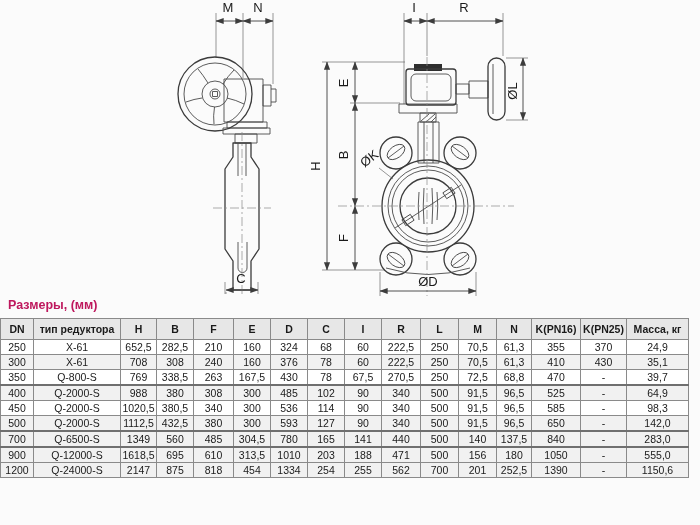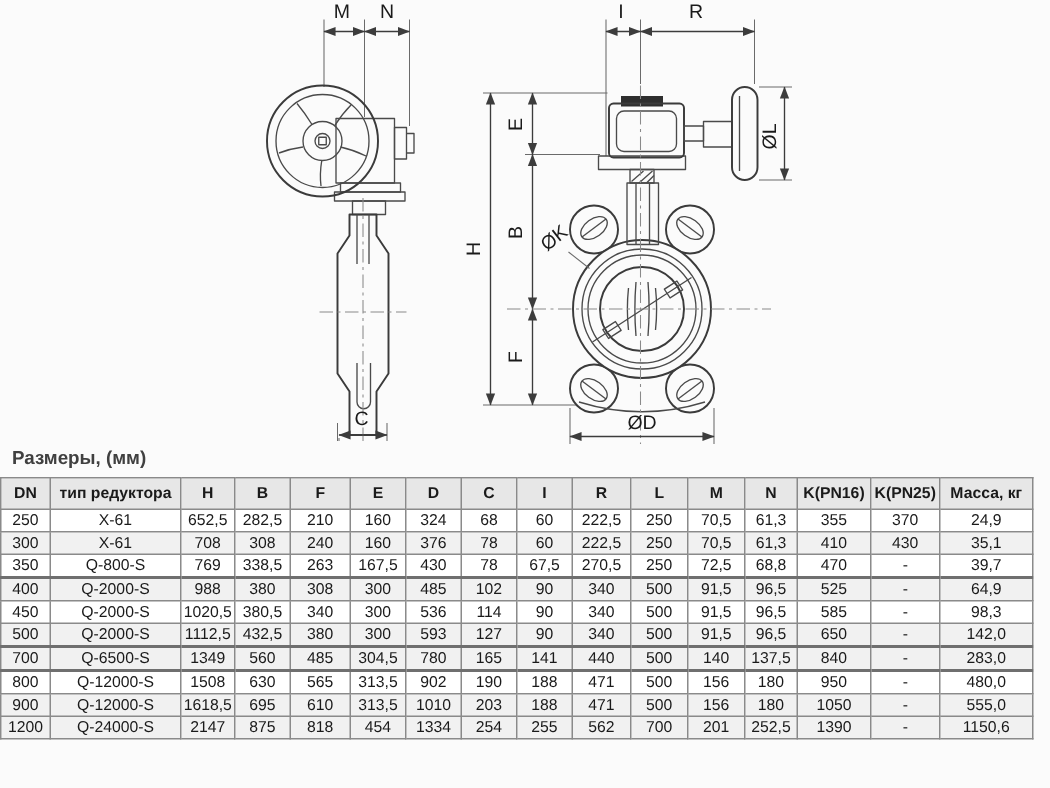--- a/index.html
+++ b/index.html
@@ -7,21 +7,21 @@
     width:700px;height:525px;
     background:#fbfbfb;
     font-family:"Liberation Sans", sans-serif;
     color:#1a1a1a;
     position:relative;
   }
   .drawing-wrap{position:absolute;top:0;left:0;width:700px;height:296px;}
   svg text{font:13px "Liberation Sans", sans-serif;fill:#1a1a1a;}
   .title{
     position:absolute;top:298px;left:8px;
-    font-size:12.5px;font-weight:bold;color:#404040;
+    font-size:12.5px;font-weight:bold;color:#be185d;
   }
   table{
     position:absolute;top:318px;left:0;
     border-collapse:collapse;table-layout:fixed;
     width:688px;
     font-size:10.5px;
   }
   th,td{
     border:1px solid #8a8a8a;
     text-align:center;vertical-align:middle;
@@ -355,38 +355,20 @@
         <td>165</td>
         <td>141</td>
         <td>440</td>
         <td>500</td>
         <td>140</td>
         <td>137,5</td>
         <td>840</td>
         <td>-</td>
         <td>283,0</td>
       </tr>
-      <tr>
-        <td>800</td>
-        <td>Q-12000-S</td>
-        <td>1508</td>
-        <td>630</td>
-        <td>565</td>
-        <td>313,5</td>
-        <td>902</td>
-        <td>190</td>
-        <td>188</td>
-        <td>471</td>
-        <td>500</td>
-        <td>156</td>
-        <td>180</td>
-        <td>950</td>
-        <td>-</td>
-        <td>480,0</td>
-      </tr>
       <tr class="alt">
         <td>900</td>
         <td>Q-12000-S</td>
         <td>1618,5</td>
         <td>695</td>
         <td>610</td>
         <td>313,5</td>
         <td>1010</td>
         <td>203</td>
         <td>188</td>

